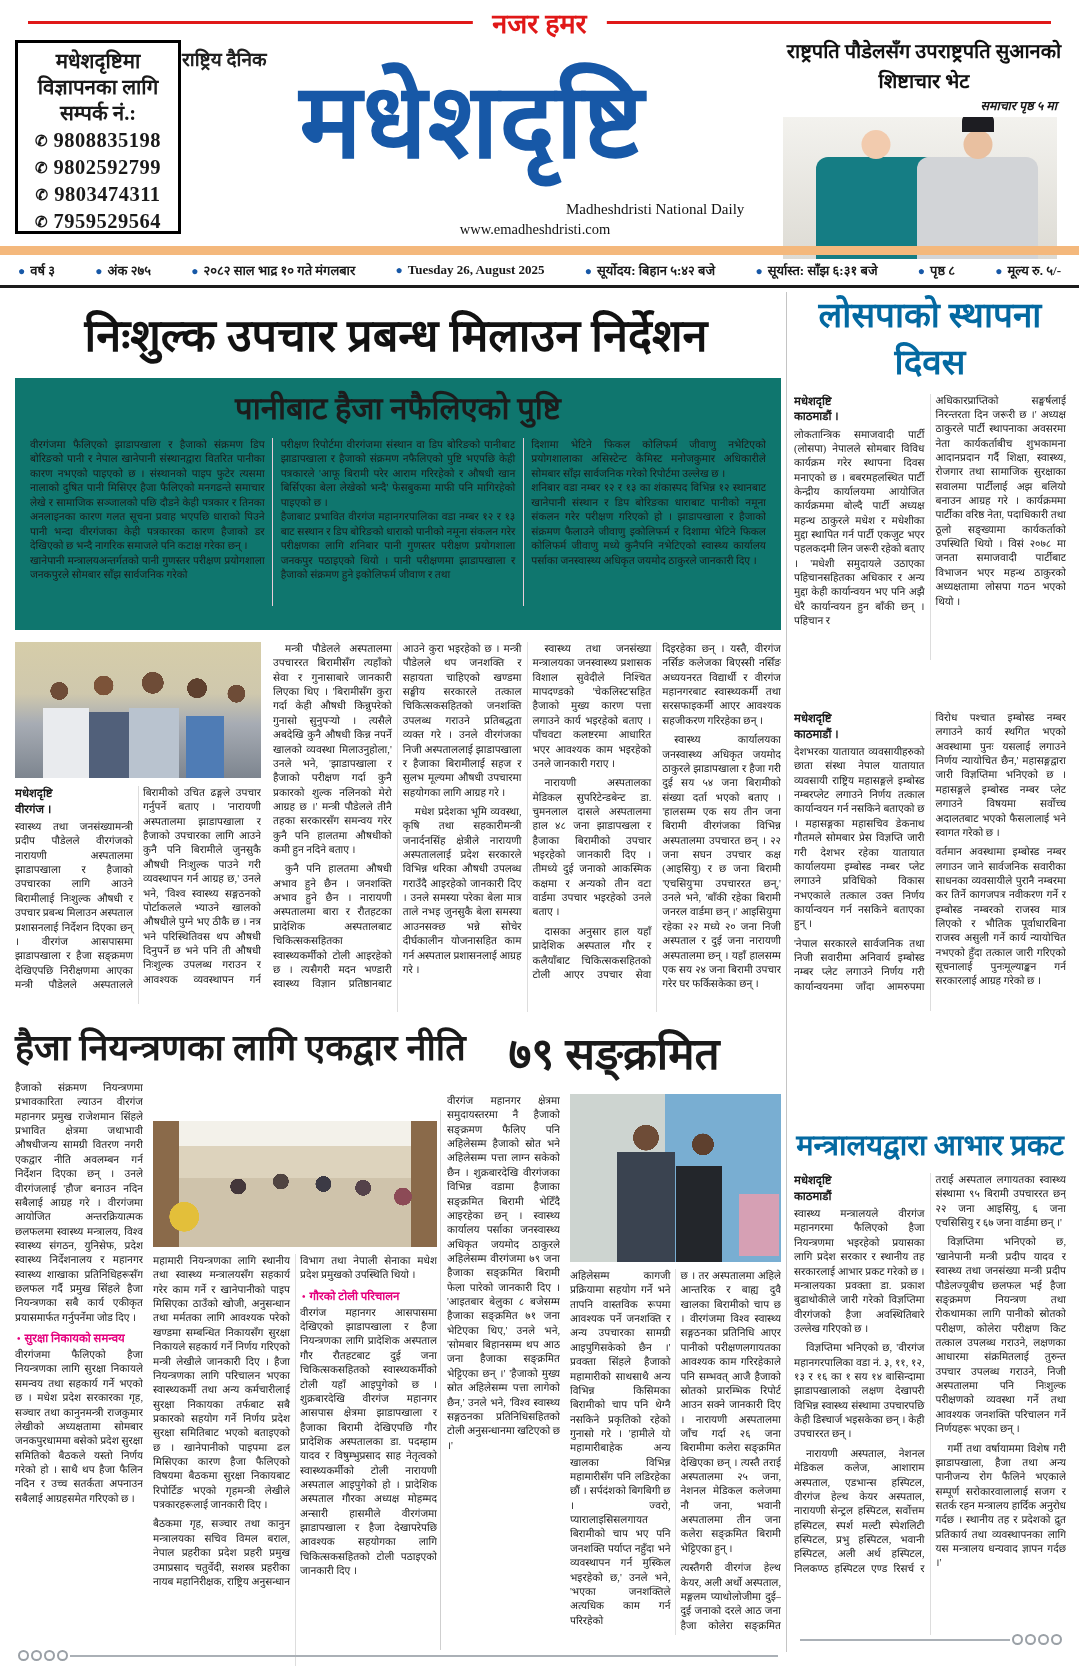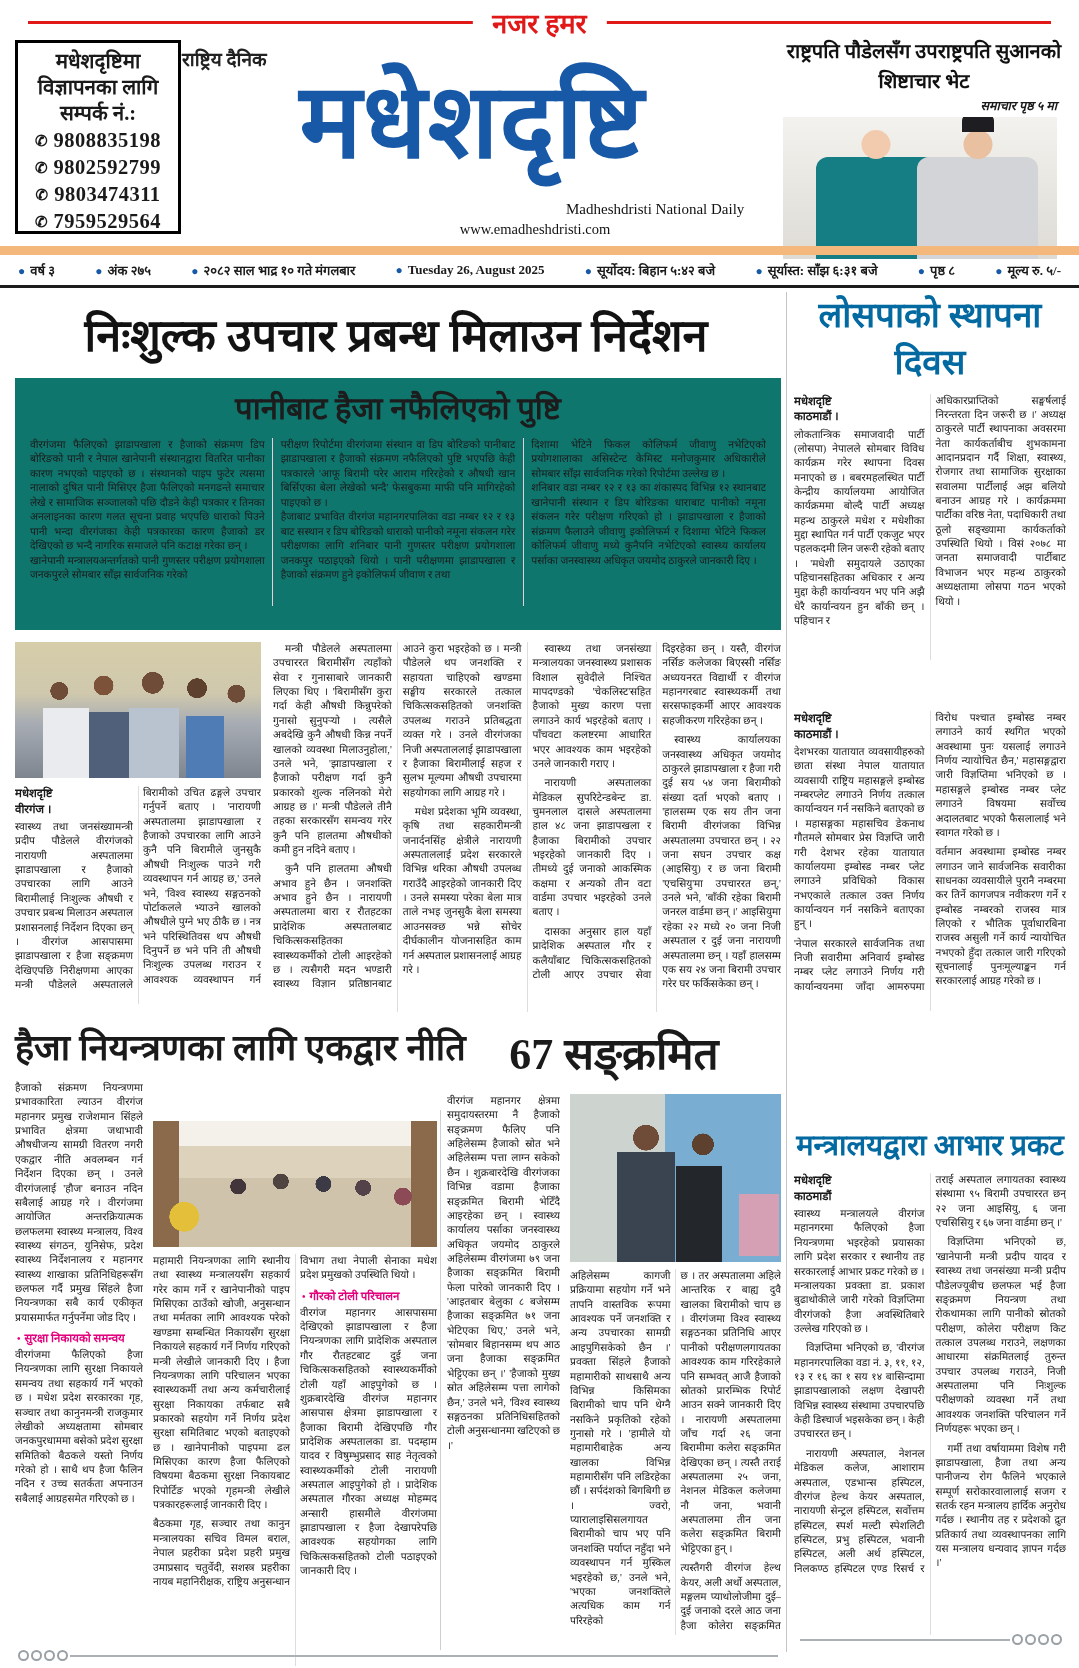--- a/index.html
+++ b/index.html
@@ -260,21 +260,21 @@
           <h4 class="subhead"><span class="bullet">•</span><span>गौरको टोली परिचालन</span></h4>
           <p class="para noind">वीरगंज महानगर आसपासमा देखिएको झाडापखाला र हैजा नियन्त्रणका लागि प्रादेशिक अस्पताल गौर रौतहटबाट दुई जना चिकित्सकसहितको स्वास्थ्यकर्मीको टोली यहाँ आइपुगेको छ । शुक्रबारदेखि वीरगंज महानगर आसपास क्षेत्रमा झाडापखाला र हैजाका बिरामी देखिएपछि गौर प्रादेशिक अस्पतालका डा. पदम्हाम यादव र विषुम्भुप्रसाद साह नेतृत्वको स्वास्थ्यकर्मीको टोली नारायणी अस्पताल आइपुगेको हो । प्रादेशिक अस्पताल गौरका अध्यक्ष मोहम्मद अन्सारी हासमीले वीरगंजमा झाडापखाला र हैजा देखापरेपछि आवश्यक सहयोगका लागि चिकित्सकसहितको टोली पठाइएको जानकारी दिए ।</p>
         </div>
       </div>
     </div>
   </div>
 
   <div class="divider-bl"></div>
 
   <div class="bm">
-    <h2>67 सङ्क्रमित</h2>
+    <h2>७९ सङ्क्रमित</h2>
     <div class="content">
       <div class="ncolA">
         <p class="para noind">वीरगंज महानगर क्षेत्रमा समुदायस्तरमा नै हैजाको सङ्क्रमण फैलिए पनि अहिलेसम्म हैजाको स्रोत भने अहिलेसम्म पत्ता लाग्न सकेको छैन । शुक्रबारदेखि वीरगंजका विभिन्न वडामा हैजाका सङ्क्रमित बिरामी भेटिँदै आइरहेका छन् । स्वास्थ्य कार्यालय पर्साका जनस्वास्थ्य अधिकृत जयमोद ठाकुरले अहिलेसम्म वीरगंजमा ७९ जना हैजाका सङ्क्रमित बिरामी फेला पारेको जानकारी दिए । 'आइतबार बेलुका ८ बजेसम्म हैजाका सङ्क्रमित ७१ जना भेटिएका थिए,' उनले भने, 'सोमबार बिहानसम्म थप आठ जना हैजाका सङ्क्रमित भेट्टिएका छन् ।' 'हैजाको मुख्य स्रोत अहिलेसम्म पत्ता लागेको छैन,' उनले भने, 'विश्व स्वास्थ्य सङ्गठनका प्रतिनिधिसहितको टोली अनुसन्धानमा खटिएको छ ।'</p>
       </div>
       <div class="rblock">
         <div class="photo photo-hospital"></div>
         <div class="cols2">
           <p class="para noind">अहिलेसम्म कागजी प्रक्रियामा सहयोग गर्ने भने तापनि वास्तविक रूपमा आवश्यक पर्ने जनशक्ति र अन्य उपचारका सामग्री आइपुगिसकेको छैन ।' प्रवक्ता सिंहले हैजाको महामारीको साथसाथै अन्य विभिन्न किसिमका बिरामीको चाप पनि थेग्नै नसकिने प्रकृतिको रहेको गुनासो गरे । 'हामीले यो महामारीबाहेक अन्य खालका विभिन्न महामारीसँग पनि लडिरहेका छौं । सर्पदंशको बिगबिगी छ । ज्वरो, प्यारालाइसिसलगायत बिरामीको चाप भए पनि जनशक्ति पर्याप्त नहुँदा भने व्यवस्थापन गर्न मुस्किल भइरहेको छ,' उनले भने, 'भएका जनशक्तिले अत्यधिक काम गर्न परिरहेको</p>
           <p class="para noind">छ । तर अस्पतालमा अहिले आन्तरिक र बाह्य दुवै खालका बिरामीको चाप छ । वीरगंजमा विश्व स्वास्थ्य सङ्गठनका प्रतिनिधि आएर पानीको परीक्षणलगायतका आवश्यक काम गरिरहेकाले पनि सम्भवत् आजै हैजाको स्रोतको प्रारम्भिक रिपोर्ट आउन सक्ने जानकारी दिए । नारायणी अस्पतालमा जाँच गर्दा २६ जना बिरामीमा कलेरा सङ्क्रमित देखिएका छन् । त्यस्तै तराई अस्पतालमा २५ जना, नेशनल मेडिकल कलेजमा नौ जना, भवानी अस्पतालमा तीन जना कलेरा सङ्क्रमित बिरामी भेट्टिएका हुन् ।</p>
           <p class="para noind">त्यस्तैगरी वीरगंज हेल्थ केयर, अली अर्थो अस्पताल, मङ्गलम प्याथोलोजीमा दुई–दुई जनाको दरले आठ जना हैजा कोलेरा सङ्क्रमित बिरामी भेट्टिएका छन् । थप आठ जना बिरामी सोमबार बिहानीको समयमा थपिएका हुन् ।</p>

